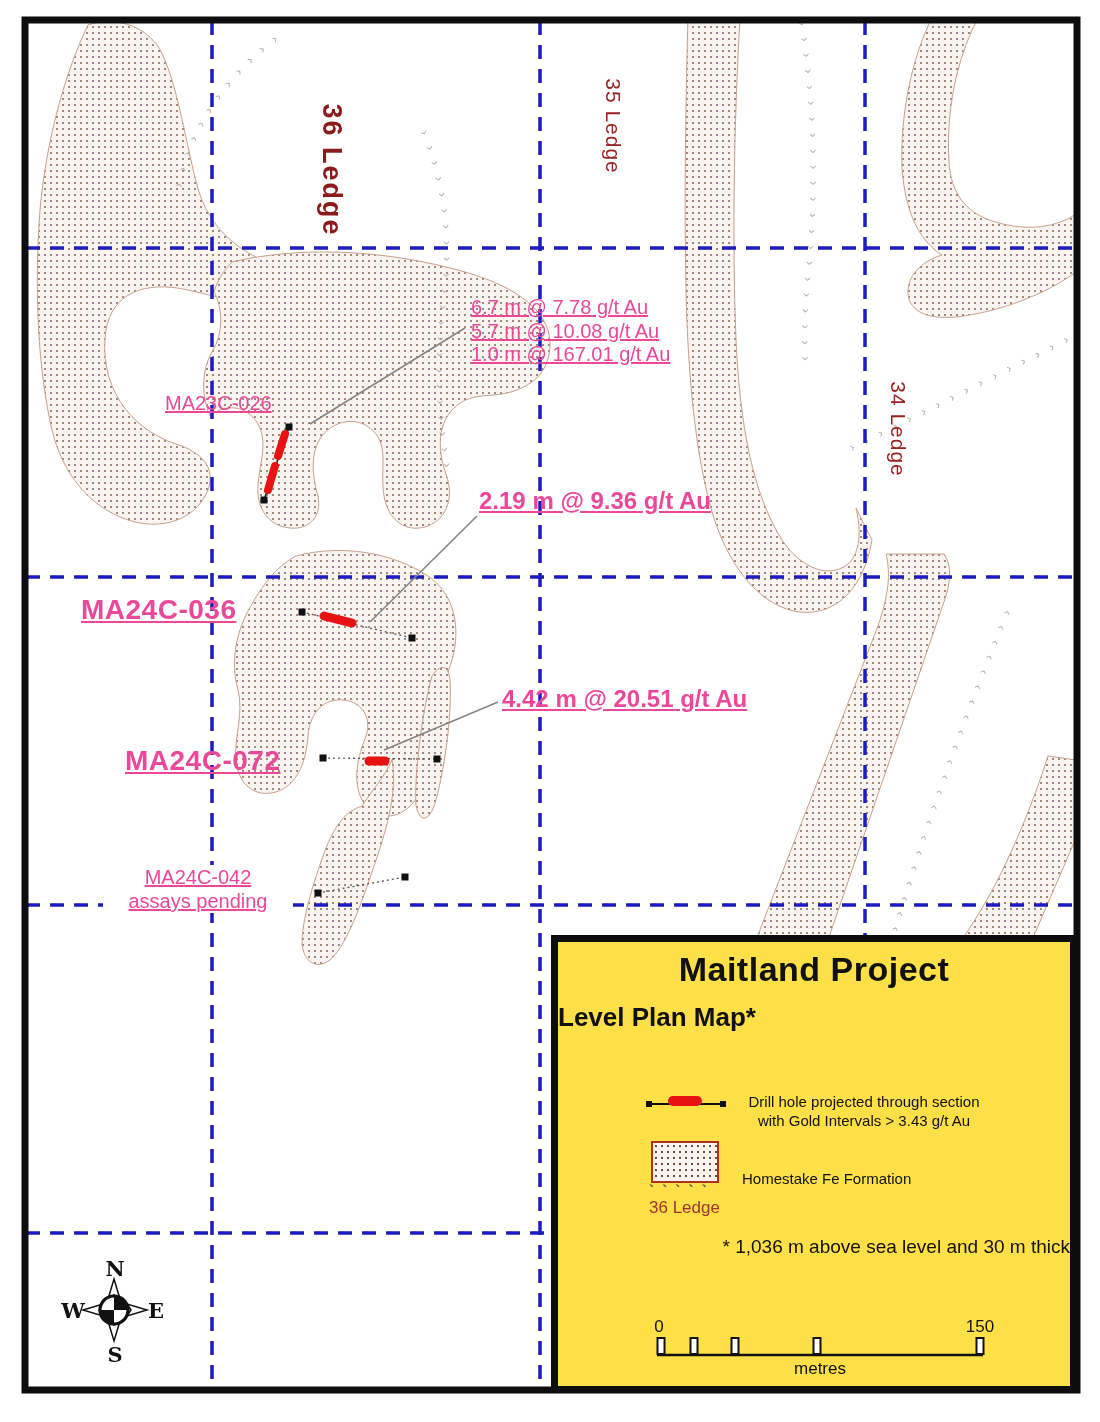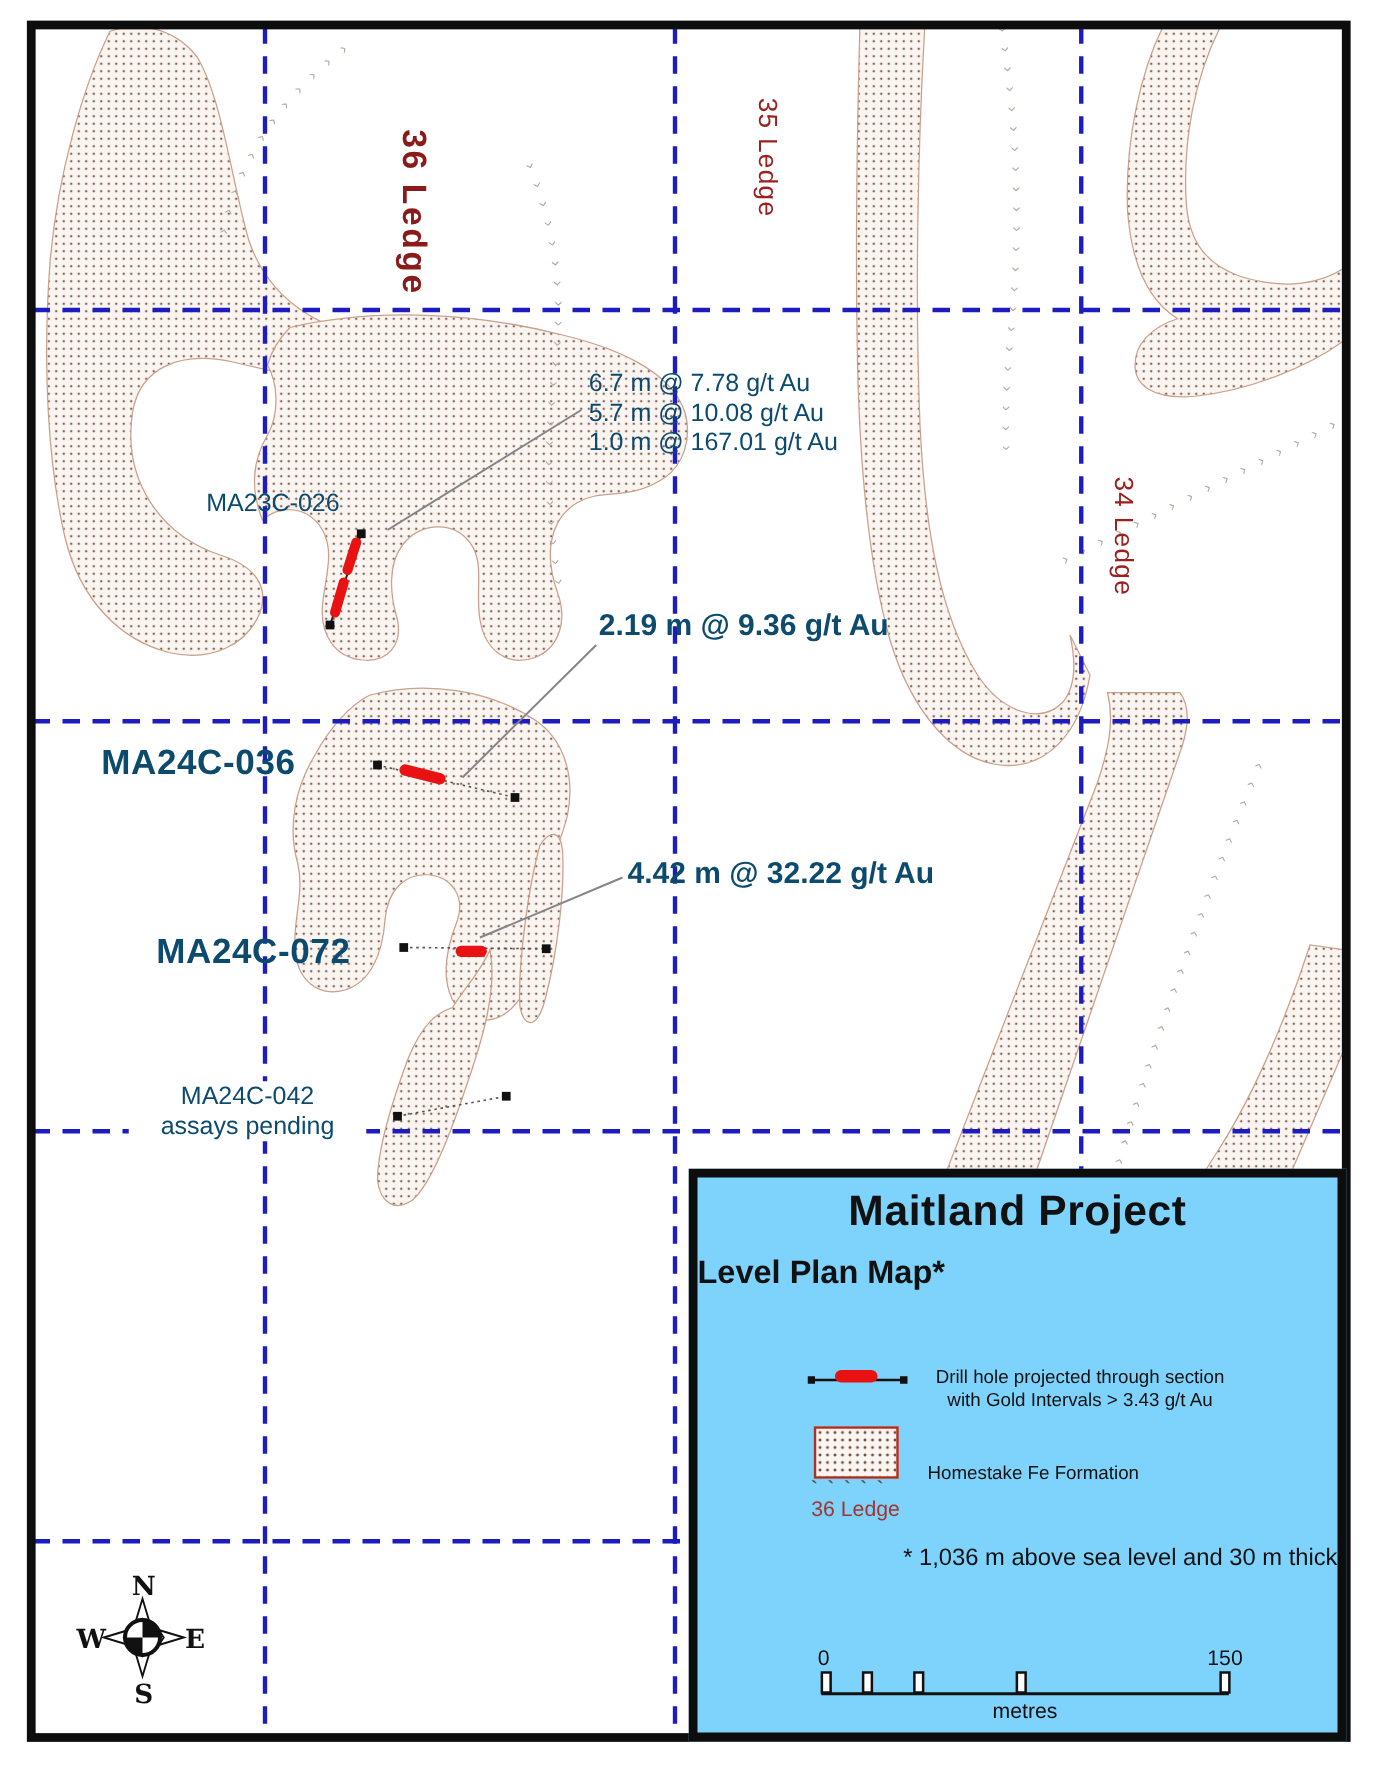--- a/index.html
+++ b/index.html
@@ -1,29 +1,29 @@
 <!DOCTYPE html>
 <html><head>
 <meta charset="utf-8">
 <style>
   html,body{margin:0;padding:0;background:#ffffff;}
   .page{position:relative;width:1100px;height:1422px;background:#ffffff;overflow:hidden;
         font-family:"Liberation Sans", sans-serif;color:#111;}
   .layer{position:absolute;left:0;top:0;}
-  .lbl{position:absolute;white-space:nowrap;color:#0c4a6e;}
+  .lbl{position:absolute;white-space:nowrap;color:#ec4899;text-decoration:underline;}
   .vlabel{position:absolute;white-space:nowrap;transform:translate(-50%,-50%) rotate(90deg);}
   .ledge-big{font-size:27px;font-weight:bold;color:#8b1a1a;letter-spacing:2px;}
   .ledge{font-size:21px;color:#9b2020;letter-spacing:1px;}
   .hole-plain{font-size:20px;margin-top:48px;}
   .hole-bold{font-size:28px;font-weight:bold;letter-spacing:0.5px;}
   .assay-plain{font-size:20px;line-height:23.5px;}
   .assay-bold{font-size:24px;font-weight:bold;}
   .pending{font-size:20px;line-height:24px;text-align:center;background:#ffffff;padding:0 4px;}
   .titlebox{position:absolute;left:551px;top:935px;width:526px;height:458px;
-            border:7px solid #0d0d0d;background:#7dd3fc;box-sizing:border-box;z-index:5;}
+            border:7px solid #0d0d0d;background:#fde047;box-sizing:border-box;z-index:5;}
   .tb-title{position:absolute;left:0;top:8px;width:100%;text-align:center;
             font-size:34px;font-weight:bold;letter-spacing:0.5px;}
   .tb-subtitle{position:absolute;left:0;top:60px;width:100%;text-align:left;
             font-size:26px;font-weight:bold;}
   .tb-text{position:absolute;font-size:15px;line-height:19px;margin-top:17px;}
   .tb-text3{position:absolute;font-size:15px;line-height:16.5px;}
   .swatch{position:absolute;left:93px;top:199px;width:64px;height:38px;
           border:2px solid #b03020;background-color:#faf5f1;
           background-image:radial-gradient(#6e4a3a 1px, transparent 1.3px);
           background-size:6px 6px;}
@@ -158,21 +158,21 @@
 
   <div class="lbl assay-plain" style="left:471px;top:296px;">
     <div>6.7 m @ 7.78 g/t Au</div>
     <div>5.7 m @ 10.08 g/t Au</div>
     <div>1.0 m @ 167.01 g/t Au</div>
   </div>
 
   <div class="lbl assay-bold" style="left:479px;top:487px;">2.19 m @ 9.36 g/t Au</div>
   <div class="lbl hole-bold" style="left:81px;top:578px;margin-top:16px;">MA24C-036</div>
 
-  <div class="lbl assay-bold" style="left:502px;top:685px;">4.42 m @ 32.22 g/t Au</div>
+  <div class="lbl assay-bold" style="left:502px;top:685px;">4.42 m @ 20.51 g/t Au</div>
   <div class="lbl hole-bold" style="left:125px;top:745px;">MA24C-072</div>
 
   <div class="lbl pending" style="left:103px;top:865px;width:182px;">
     <div>MA24C-042</div>
     <div>assays pending</div>
   </div>
 
   <div class="titlebox">
     <div class="tb-title">Maitland Project</div>
     <div class="tb-subtitle">Level Plan Map*</div>

